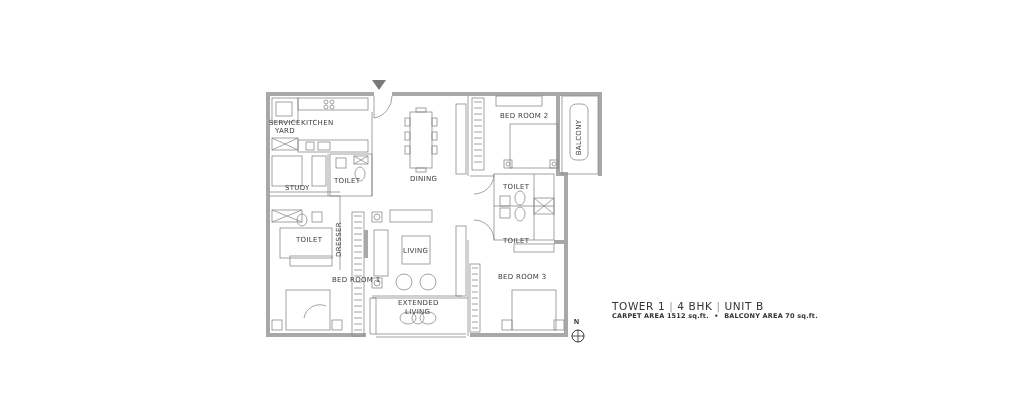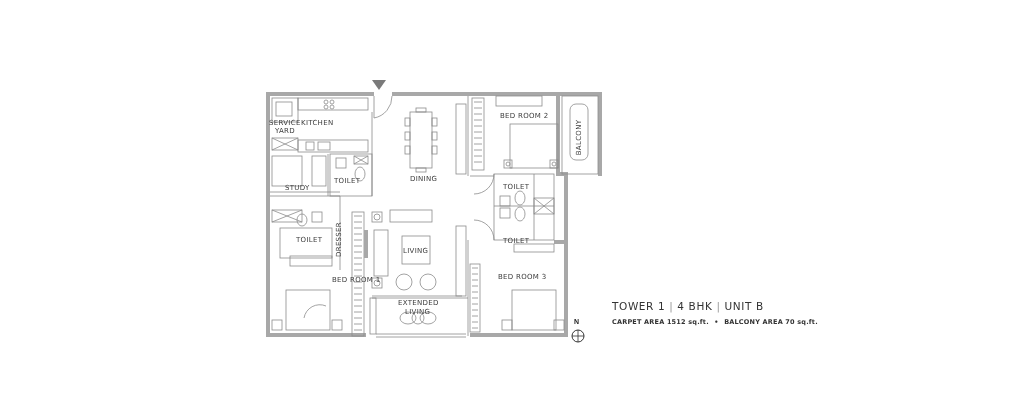--- a/index.html
+++ b/index.html
@@ -5,21 +5,21 @@
   html, body { margin:0; padding:0; background:#ffffff; }
   body { width:1024px; height:413px; position:relative; overflow:hidden;
          font-family:"Liberation Sans", sans-serif; }
   .plan { position:absolute; left:0; top:0; width:1024px; height:413px; }
   .lbl { position:absolute; font-size:7px; color:#3a3a3a; letter-spacing:0.3px;
          white-space:nowrap; line-height:1; font-family:"DejaVu Sans", sans-serif; }
   .info { position:absolute; left:612px; top:300px; color:#333; }
   .info .t1 { font-size:10.5px; letter-spacing:0.6px; font-family:"DejaVu Sans", sans-serif; }
   .info .t1 .sep { color:#999; margin:0 4px; }
   .info .t2 { font-size:8px; margin-top:6px; letter-spacing:0.3px; font-family:"DejaVu Sans", sans-serif; }
-  .info .t3 { font-size:6.5px; margin-top:6px; font-weight:bold; letter-spacing:0.2px; font-family:"DejaVu Sans", sans-serif; }
+  .info .t3 { font-size:6.5px; font-weight:bold; letter-spacing:0.2px; font-family:"DejaVu Sans", sans-serif; }
   .north { position:absolute; left:574px; top:318px; font-size:7px; font-weight:bold; color:#222; }
 </style>
 </head>
 <body>
 
 <svg class="plan" viewBox="0 0 1024 413" xmlns="http://www.w3.org/2000/svg">
   <g fill="none" stroke="#8c8c8c" stroke-width="0.8">
 
     <g fill="#a8a8a8" stroke="none">
       <rect x="266" y="92" width="108" height="4"></rect>

